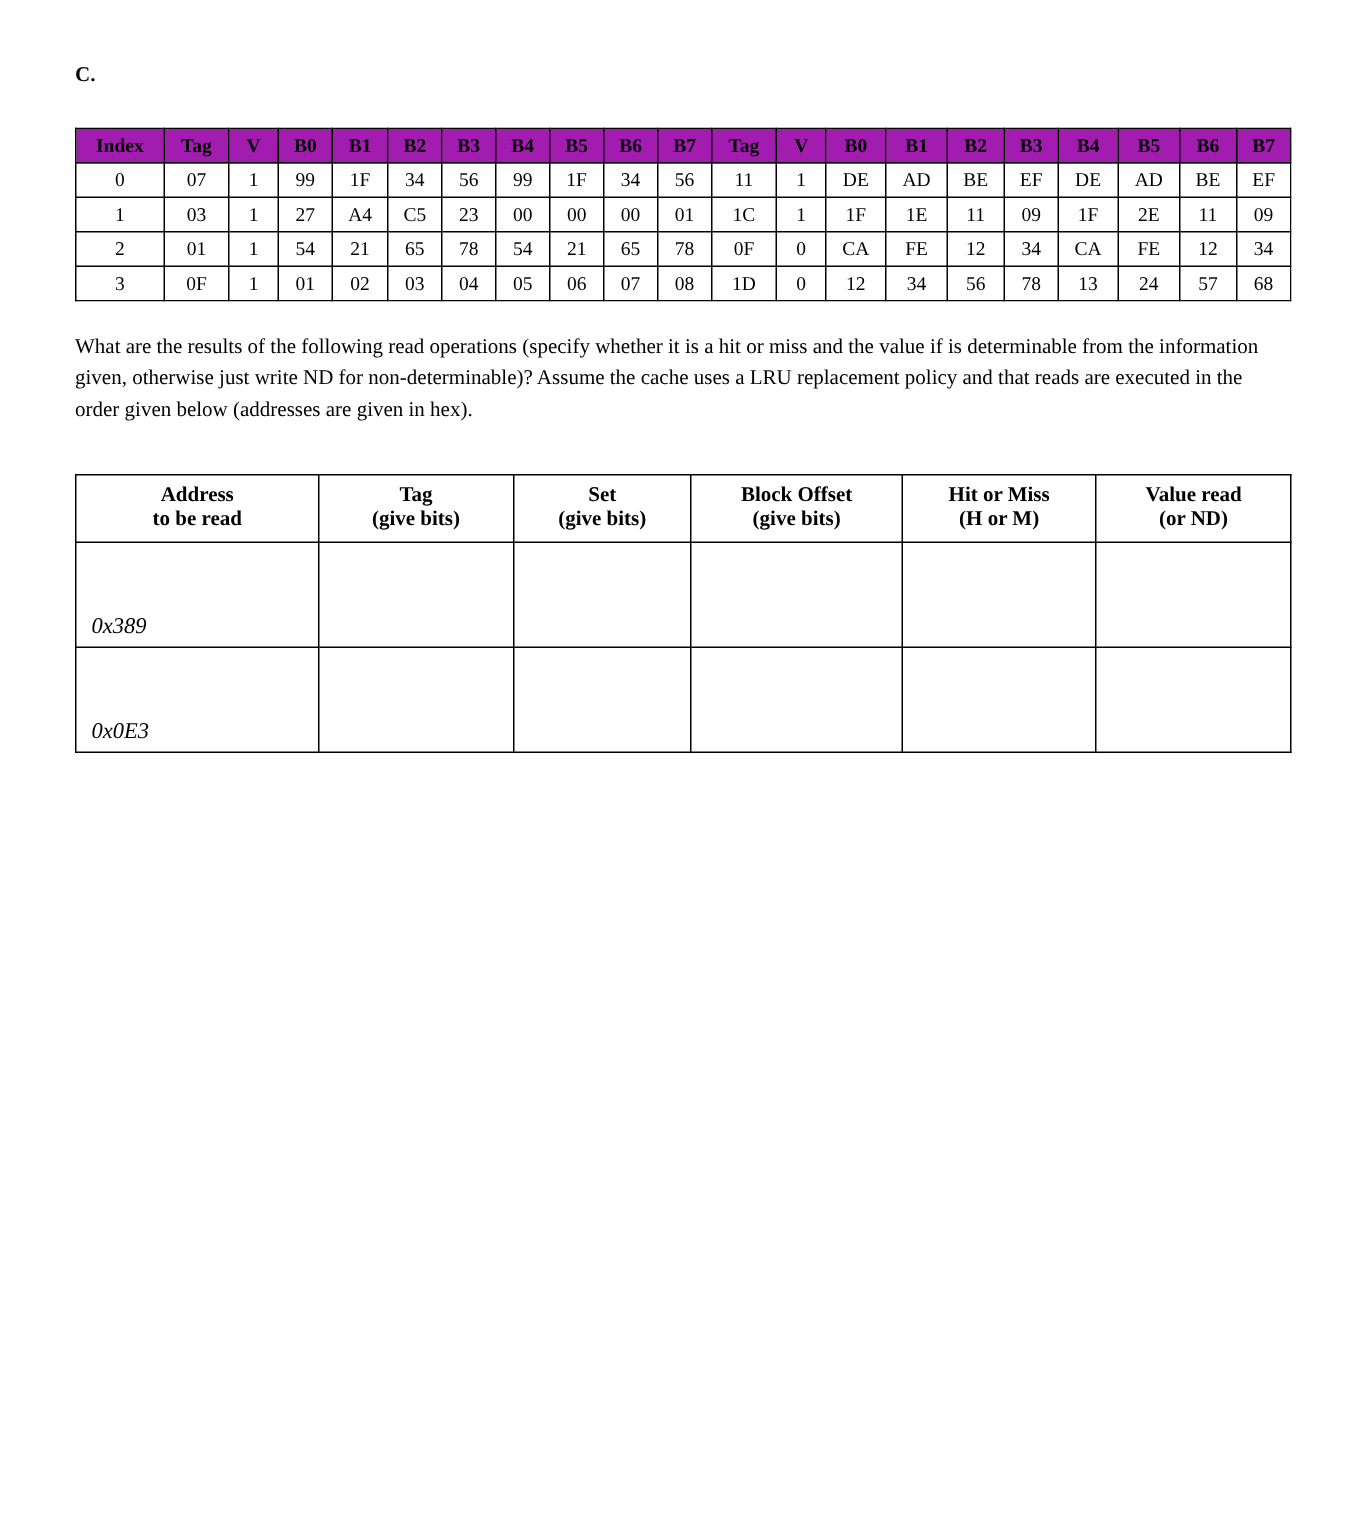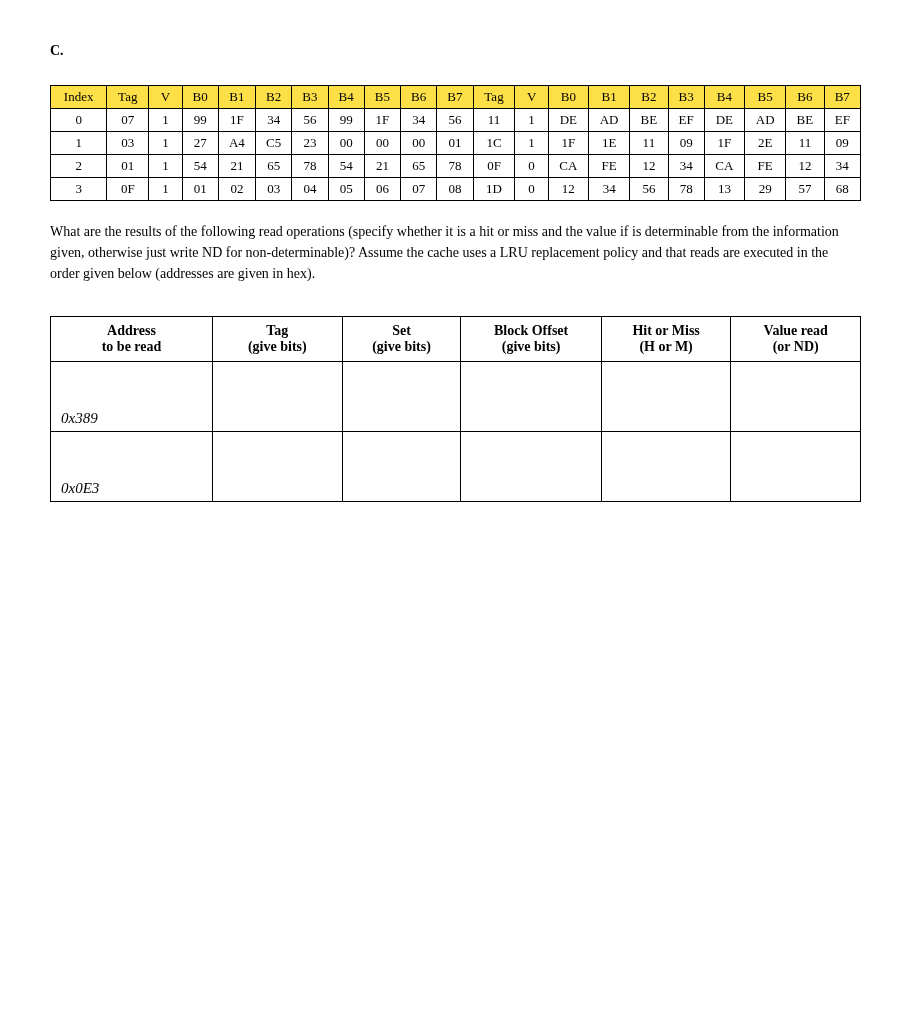--- a/index.html
+++ b/index.html
@@ -25,22 +25,22 @@
       font-size: 13px;
       width: 100%;
     }
     .cache-table th, .cache-table td {
       border: 1px solid #000;
       padding: 3px 5px;
       text-align: center;
       min-width: 24px;
     }
     .cache-table th {
-      font-weight: normal;
-      background: #fde047;
+      font-weight: bold;
+      background: #a21caf;
     }
     .cache-table td:first-child, .cache-table th:first-child {
       text-align: center;
     }
     .description {
       margin: 16px 0;
       line-height: 1.5;
       font-size: 14px;
     }
     .read-table-wrapper {
@@ -198,21 +198,21 @@
           <td>06</td>
           <td>07</td>
           <td>08</td>
           <td>1D</td>
           <td>0</td>
           <td>12</td>
           <td>34</td>
           <td>56</td>
           <td>78</td>
           <td>13</td>
-          <td>29</td>
+          <td>24</td>
           <td>57</td>
           <td>68</td>
         </tr>
       </tbody>
   </table>
 </div>
 
 <div class="description">What are the results of the following read operations (specify whether it is a hit or miss and the value if is determinable from the information given, otherwise just write ND for non-determinable)? Assume the cache uses a LRU replacement policy and that reads are executed in the order given below (addresses are given in hex).</div>
 
 <div class="read-table-wrapper">

